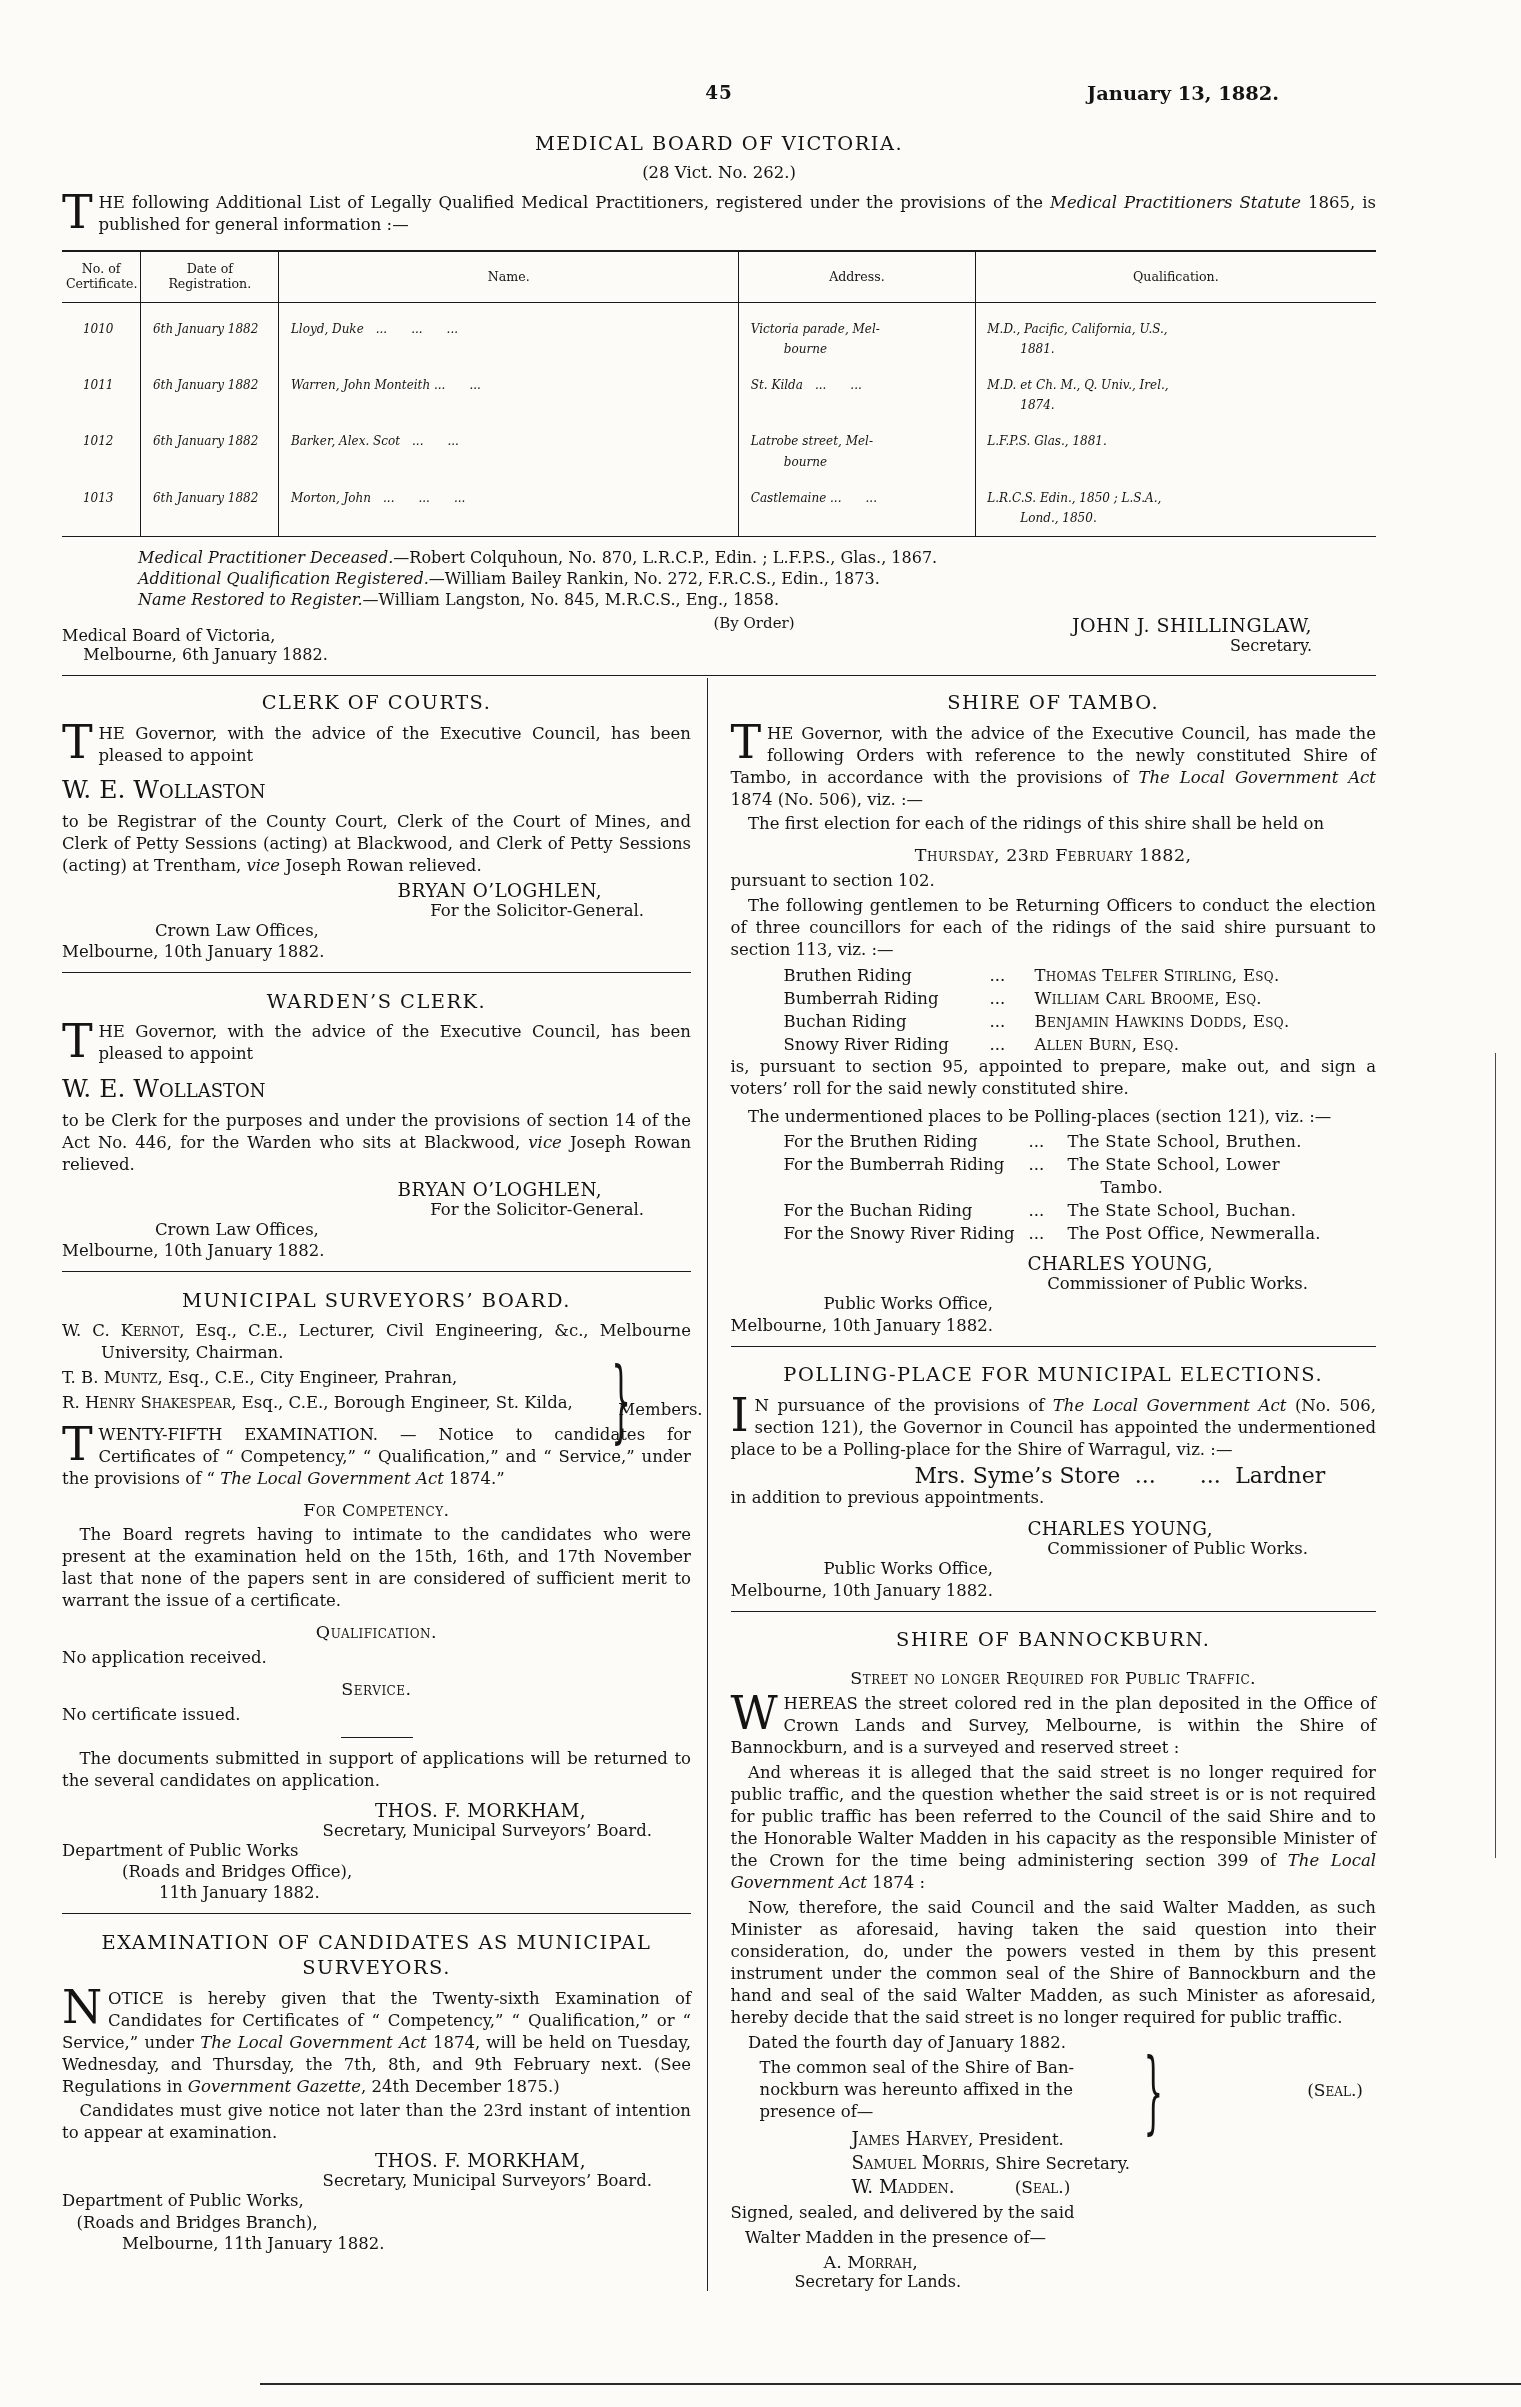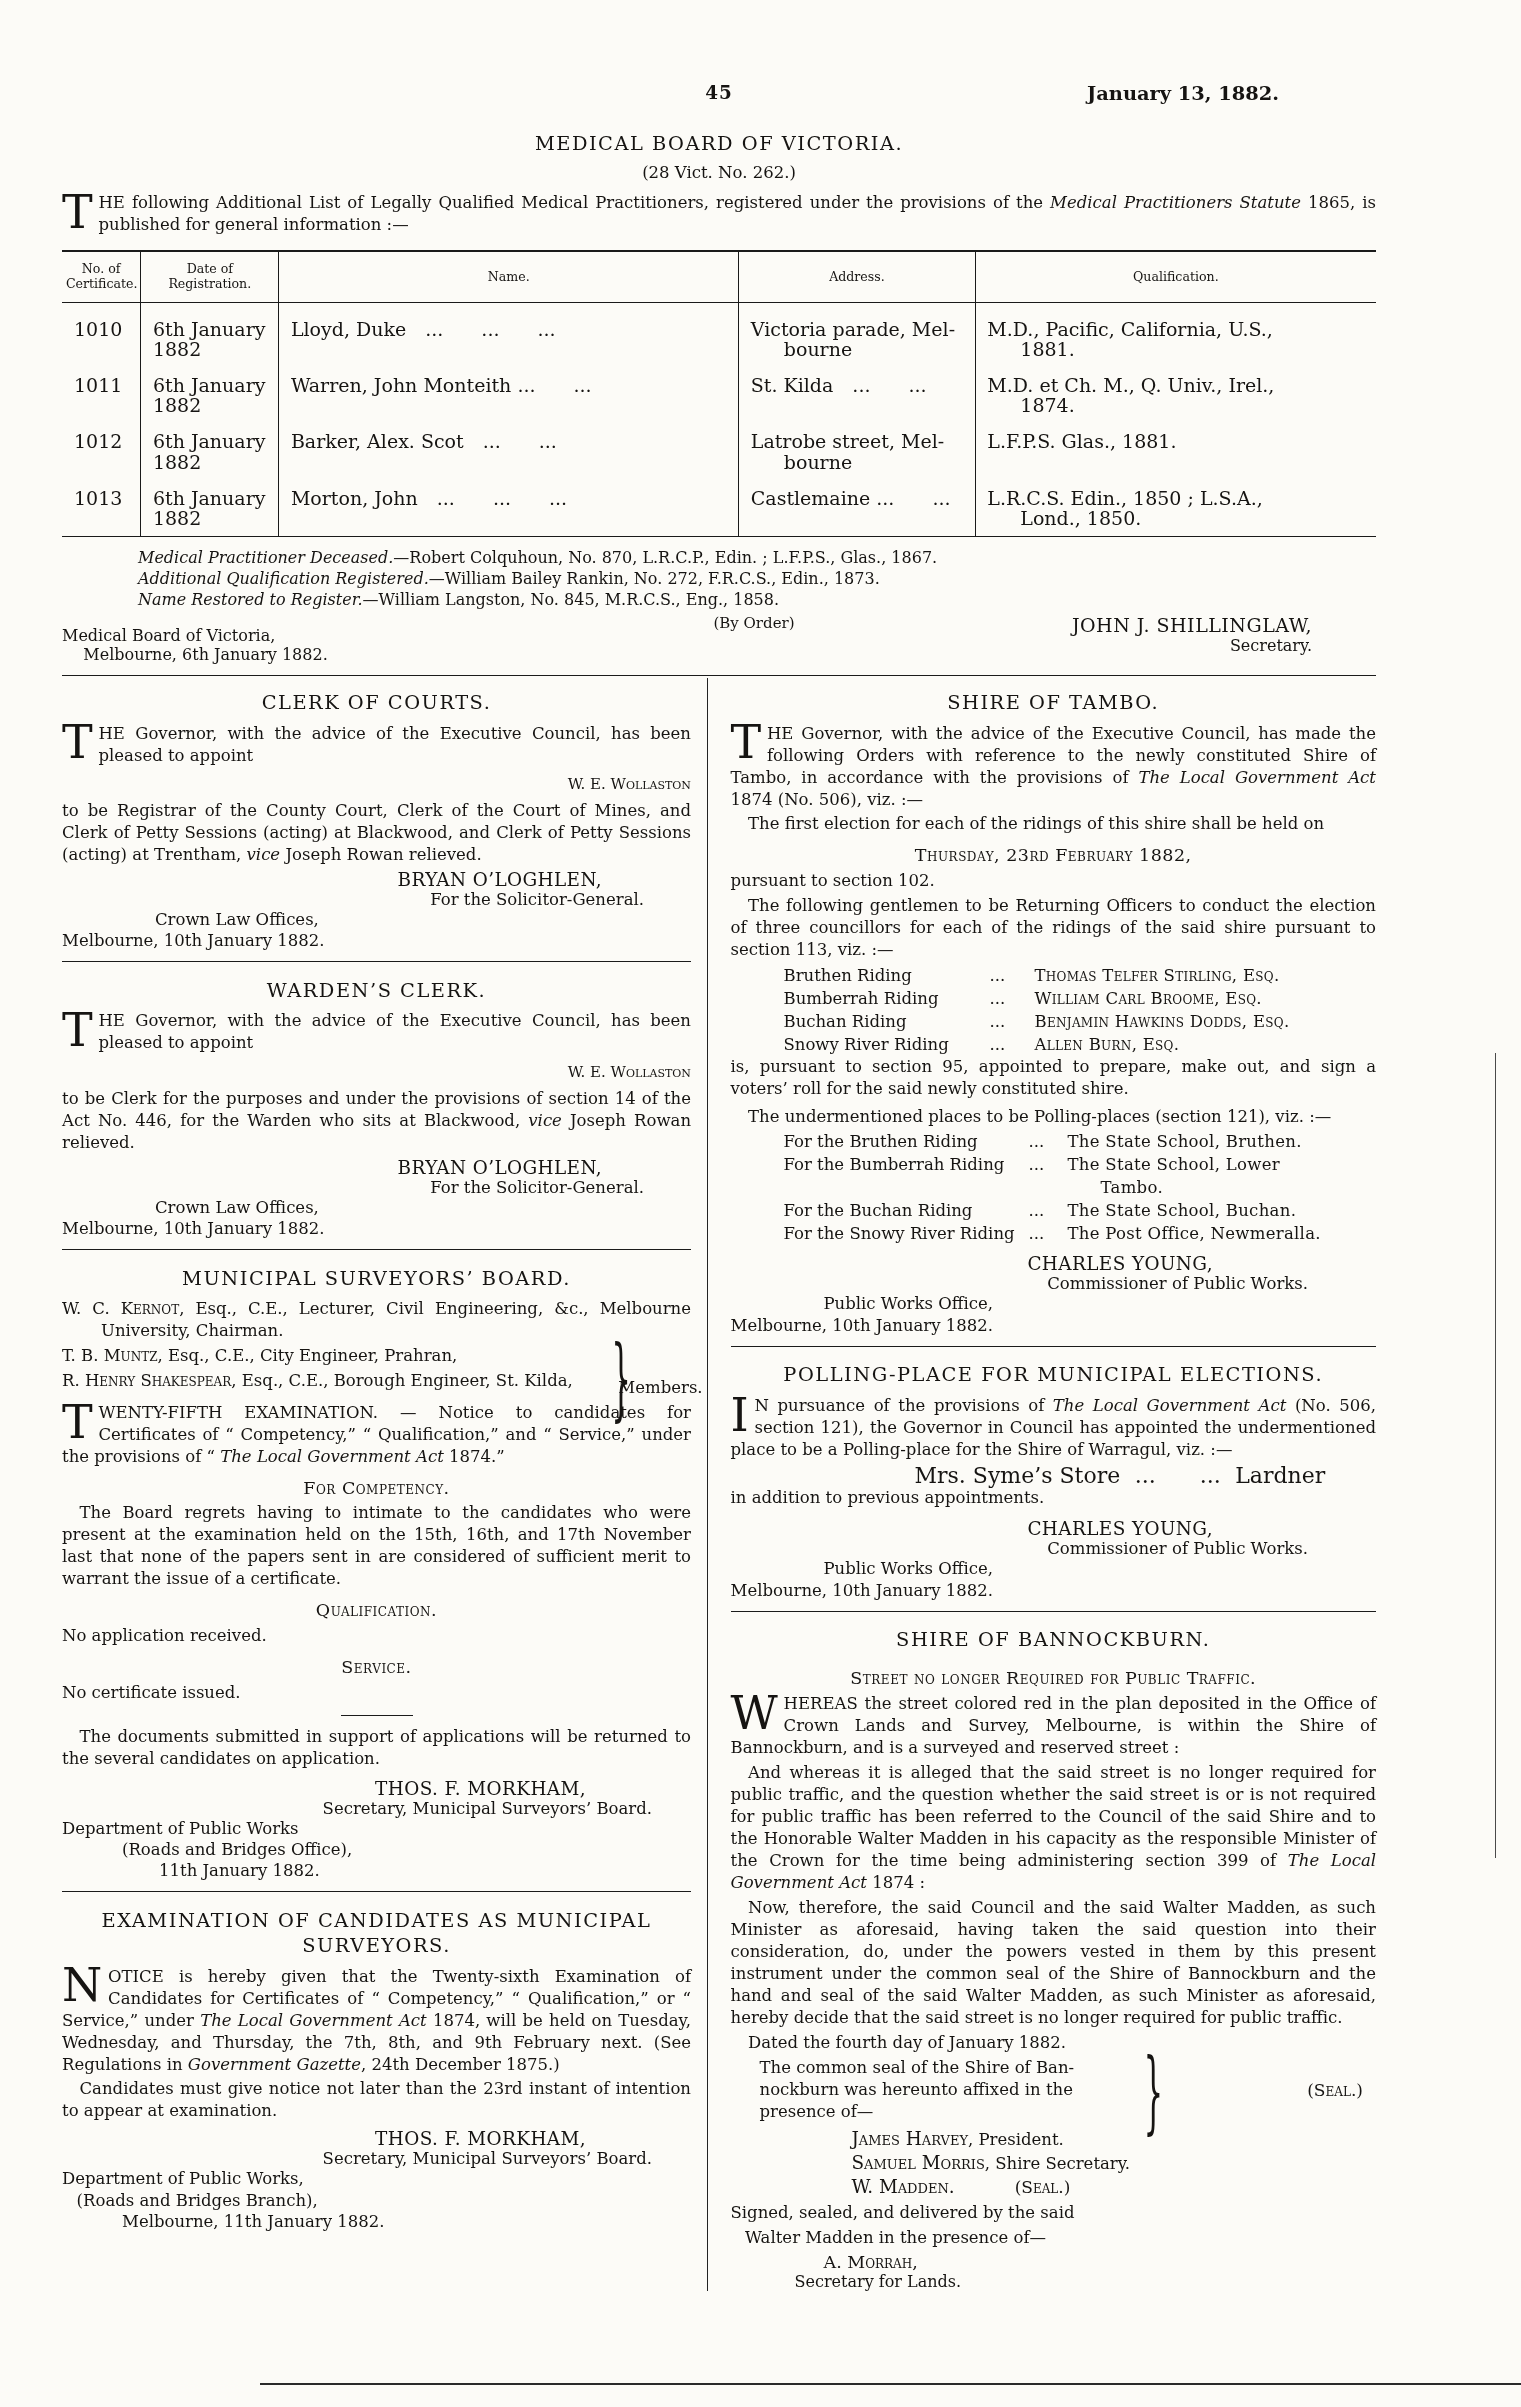--- a/index.html
+++ b/index.html
@@ -18,40 +18,40 @@
   .ind{text-indent:17.5px;}
   .hang{padding-left:39px;text-indent:-39px;}
   .dropcap{float:left;font-size:46px;line-height:36px;padding:1.9px 5.8px 0 0;}
   .it{font-style:italic;}
   .sc{font-variant:small-caps;}
   .pre{white-space:pre-line;}
   
   table{width:100%;border-collapse:collapse;border-top:2.9px double #1a1a1a;border-bottom:1.9px solid #1a1a1a;margin-top:13.6px;table-layout:fixed;}
   thead th{font-size:12.6px;font-weight:400;text-align:center;padding:10.7px 3.9px;border-bottom:1.9px solid #1a1a1a;line-height:14.6px;}
   th+th,td+td{border-left:1px solid #1a1a1a;}
-  tbody td{padding:7.8px 7.8px 7.8px 11.6px;vertical-align:top;font-size:19px;line-height:20.4px;}
+  tbody td{padding:7.8px 7.8px 7.8px 11.6px;vertical-align:top;font-size:12px;line-height:20.4px;font-style:italic;}
   tbody tr:first-child td{padding-top:15.5px;}
   td.num{text-align:center;padding-left:1.9px;}
   .hang2{padding-left:33px;text-indent:-33px;}
   
   .notes{margin:9.7px 0 3.9px;padding-left:76px;font-size:16px;line-height:21px;}
   .medsig{display:flex;margin-top:3.9px;}
   .medsig .off{flex:1;padding-top:11.6px;}
   .medsig .off .l2{padding-left:21.3px;}
   .byorder{width:204px;text-align:center;font-size:15px;}
   .medsig .sig{width:456px;text-align:right;padding-right:64px;}
   .signame{font-size:19px;letter-spacing:0.5px;}
   .rule{border:none;border-top:1.9px solid #1b1b1b;margin:11.6px 0 0;}
   .srule{border:none;border-top:1.5px solid #1b1b1b;margin:9.7px 0 7.8px;}
   .shortrule{width:72px;border:none;border-top:1.5px solid #1b1b1b;margin:11.6px auto 9.7px;}
   
   .cols{display:flex;align-items:stretch;margin-top:1.9px;}
   .col-left{width:629px;flex:none;}
   .col-right{flex:1;min-width:0;border-left:1.5px solid #232323;margin-left:15.5px;padding-left:23px;}
-  .appointee{text-align:right;font-variant:small-caps;font-size:15px;margin:8.7px 0 6.8px;}
+  .appointee{text-align:left;font-variant:small-caps;font-size:25px;margin:8.7px 0 6.8px;}
   .sigline{text-align:right;font-size:18.4px;letter-spacing:0.4px;}
   .roleline{text-align:right;font-size:16.5px;}
   .offline1{padding-left:93px;font-size:16.5px;line-height:21.3px;}
   .offline0{font-size:16.5px;line-height:21.3px;}
   
   .members{position:relative;padding-right:115px;margin-top:1.9px;}
   .brace{font-size:31px;display:inline-block;transform:scaleY(2.9);transform-origin:center;font-weight:200;}
   .members .brace{position:absolute;right:60px;top:13.6px;}
   .members .mlabel{position:absolute;right:-11.6px;top:33px;font-size:16.5px;}
   

